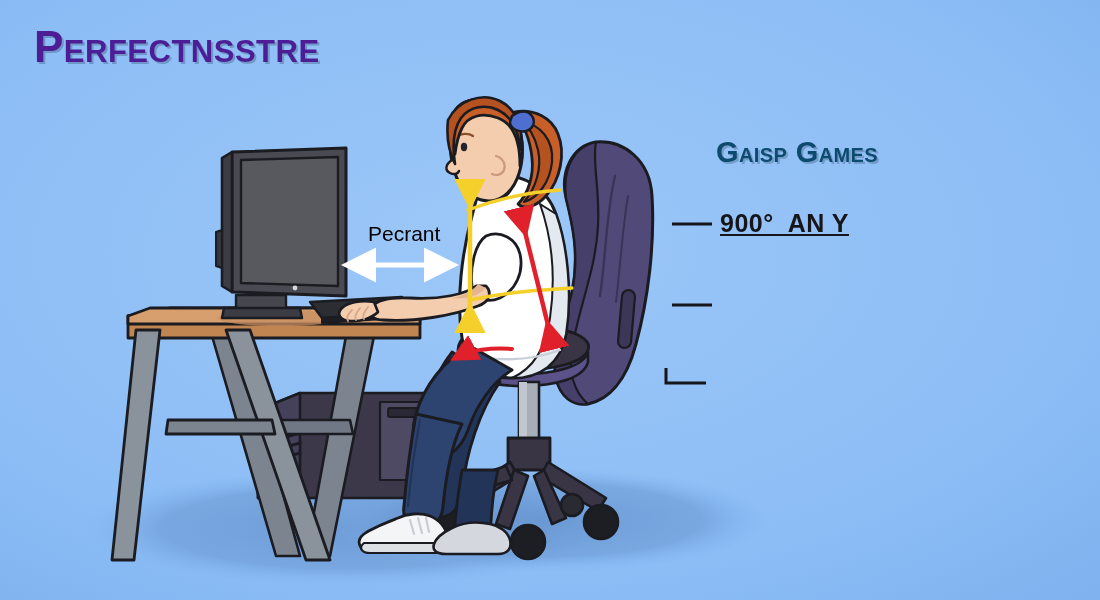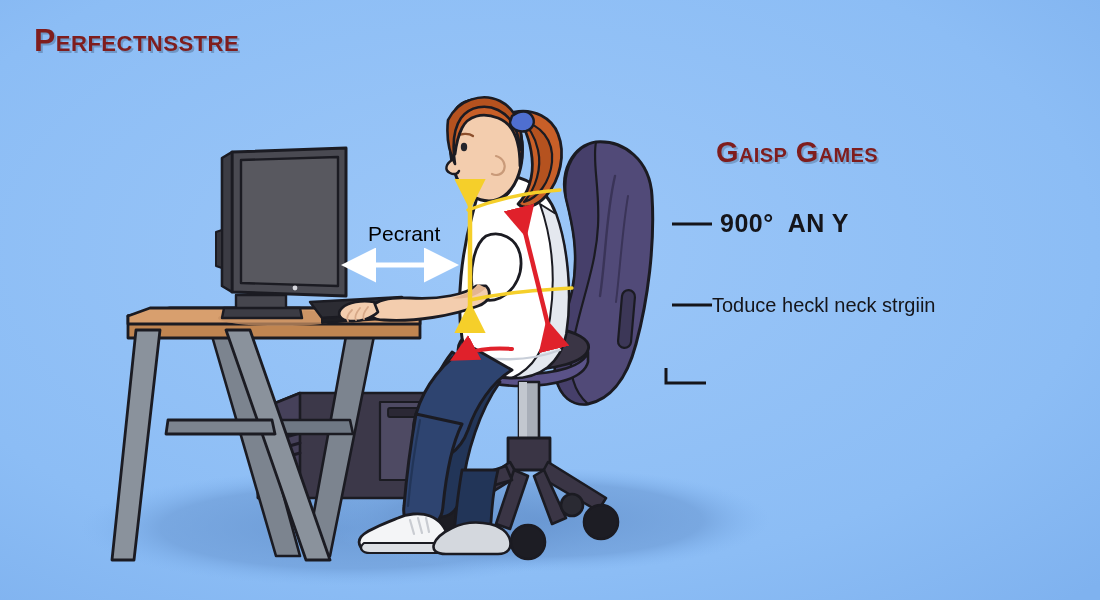--- a/index.html
+++ b/index.html
@@ -13,41 +13,41 @@
     background:#8cbdf5;
     overflow:hidden;
   }
   #bgsvg, #artsvg, #annosvg {
     position:absolute; left:0; top:0; width:1100px; height:600px;
   }
   .txt-layer { position:absolute; left:0; top:0; width:1100px; height:600px; }
 
   #title {
     position:absolute; left:34px; top:22px;
-    font-size:32px; font-weight:bold;
+    font-size:44px; font-weight:bold;
     font-variant:small-caps; letter-spacing:.5px;
-    color:#7f1d1d;
+    color:#4c1d95;
     text-shadow:2px 2px 0 rgba(40,60,90,.30);
     white-space:nowrap;
   }
   #panel-heading {
     position:absolute; left:716px; top:136px;
     font-size:29px; font-weight:bold;
     font-variant:small-caps; letter-spacing:.4px;
-    color:#7f1d1d;
+    color:#0c4a6e;
     text-shadow:2px 2px 0 rgba(40,60,90,.28);
     white-space:nowrap;
   }
   .bullet-text {
     position:absolute;
     font-size:20px; color:#15151a;
     line-height:30px; white-space:pre;
   }
   .bullet-text.bold { font-weight:bold; font-size:25px; letter-spacing:.5px; }
-  #b0 { left:720px; top:208px; }
+  #b0 { left:720px; top:208px;text-decoration:underline; }
   #b1 { left:712px; top:290px; }
   #b2 { left:712px; top:365px; }
 
   #measure-label {
     position:absolute; left:368px; top:222px;
     font-size:21px; color:#000000; white-space:nowrap;
   }
 </style>
 </head>
 <body>
@@ -281,17 +281,16 @@
 
     <line x1="672" y1="224" x2="712" y2="224" stroke="#15151a" stroke-width="3"></line>
     <line x1="672" y1="305" x2="712" y2="305" stroke="#15151a" stroke-width="3"></line>
     <path d="M666 368 L666 383 L706 383" fill="none" stroke="#15151a" stroke-width="3"></path>
   </svg>
 
   <div class="txt-layer">
     <div id="title">Perfectnsstre</div>
     <div id="panel-heading">Gaisp Games</div>
     <div id="b0" class="bullet-text bold">900°  AN Y</div>
-    <div id="b1" class="bullet-text">Toduce heckl neck strgiin</div>
     <div id="measure-label">Pecrant</div>
   </div>
 
 </div>
 
 </body></html>

